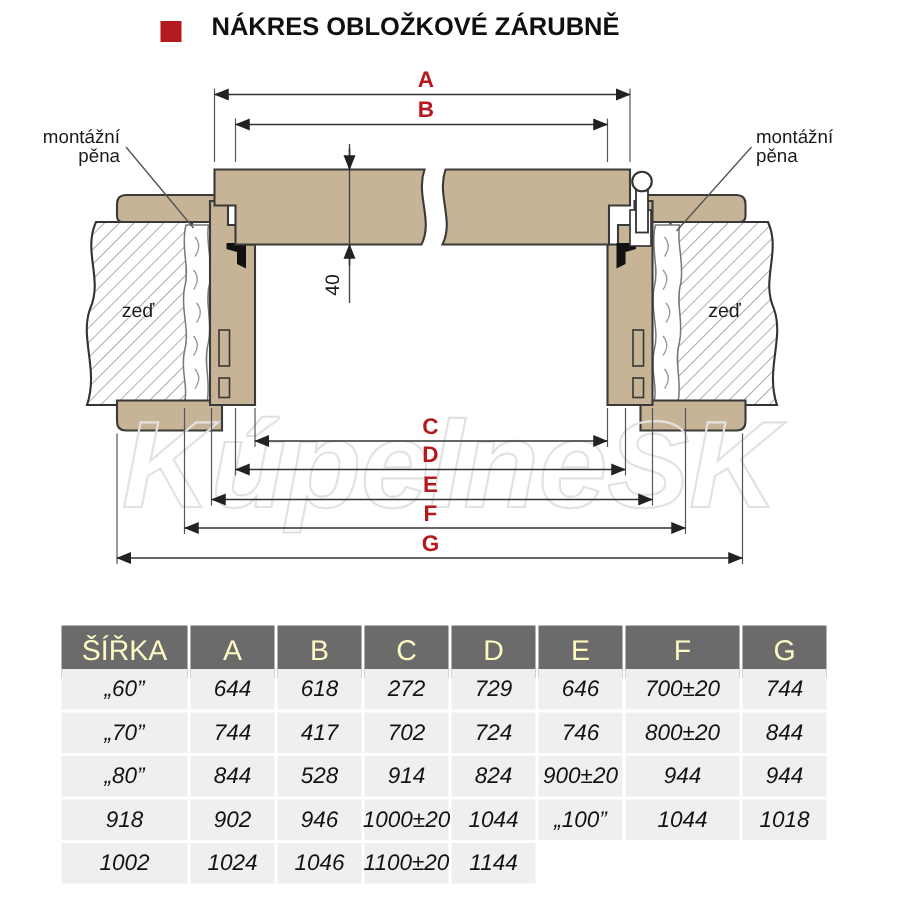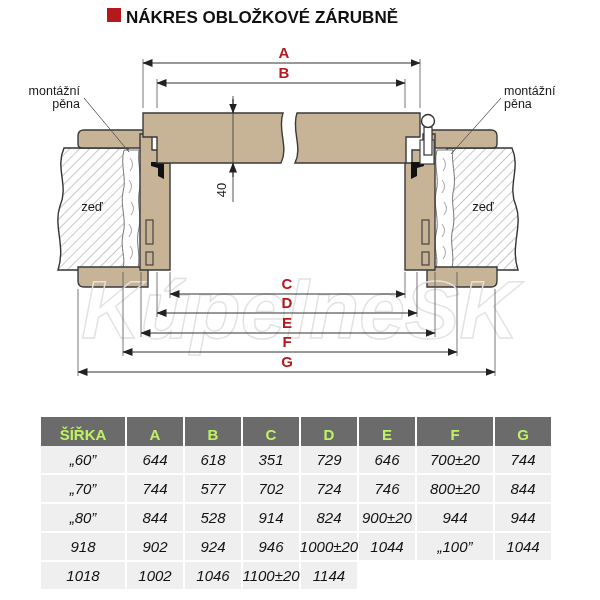--- a/index.html
+++ b/index.html
@@ -1,28 +1,28 @@
 <!DOCTYPE html>
 <html><head>
 <meta charset="utf-8">
 <style>
   html,body{margin:0;padding:0;background:#fff;}
   .stage{position:relative;width:600px;height:600px;background:#fff;overflow:hidden;
          font-family:"Liberation Sans", sans-serif;}
   
-  .title-row{position:absolute;left:75px;top:8px;display:flex;align-items:flex-start;gap:5px;padding-left:32px;}
+  .title-row{position:absolute;left:75px;top:8px;display:flex;align-items:flex-end;gap:20px;padding-left:32px;}
   .title-bullet{width:14px;height:14px;background:#b4191e;flex:0 0 auto;}
   .title-text{font-size:17px;font-weight:bold;color:#101010;letter-spacing:0px;white-space:nowrap;}
   
   .diagram{position:absolute;left:0;top:30px;width:600px;height:382px;}
   
   .size-table{position:absolute;left:41px;top:417px;width:517px;
       display:grid;grid-template-columns:84px 56px 56px 56px 56px 56px 76px 56px;
       grid-auto-rows:27px;gap:2px;background:#fff;}
-  .size-table .hcell{height:35px;background:#6b6b6b;color:#bef264;font-weight:bold;font-size:15px;
+  .size-table .hcell{height:35px;background:#6b6b6b;color:#fef9c3;font-weight:normal;font-size:19px;
       display:flex;align-items:center;justify-content:center;}
   .size-table .cell{background:#efefef;color:#121212;font-size:15px;
       display:flex;align-items:center;justify-content:center;font-style:italic;}
   svg text{font-family:"Liberation Sans", sans-serif;}
   .dimletter{fill:#b4191e;font-weight:bold;font-size:15px;}
   .walltxt{fill:#1a1a1a;font-size:13px;}
   .foamtxt{fill:#1a1a1a;font-size:12.5px;}
 </style>
 </head>
 <body>
@@ -138,53 +138,53 @@
     <div class="hcell">B</div>
     <div class="hcell">C</div>
     <div class="hcell">D</div>
     <div class="hcell">E</div>
     <div class="hcell">F</div>
     <div class="hcell">G</div>
 
     <div class="cell">„60”</div>
     <div class="cell">644</div>
     <div class="cell">618</div>
-    <div class="cell">351</div>
+    <div class="cell">272</div>
     <div class="cell">729</div>
     <div class="cell">646</div>
     <div class="cell">700±20</div>
     <div class="cell">744</div>
 
     <div class="cell">„70”</div>
     <div class="cell">744</div>
-    <div class="cell">577</div>
+    <div class="cell">417</div>
     <div class="cell">702</div>
     <div class="cell">724</div>
     <div class="cell">746</div>
     <div class="cell">800±20</div>
     <div class="cell">844</div>
 
     <div class="cell">„80”</div>
     <div class="cell">844</div>
     <div class="cell">528</div>
     <div class="cell">914</div>
     <div class="cell">824</div>
     <div class="cell">900±20</div>
     <div class="cell">944</div>
 
     <div class="cell">944</div>
     <div class="cell">918</div>
     <div class="cell">902</div>
-    <div class="cell">924</div>
     <div class="cell">946</div>
     <div class="cell">1000±20</div>
     <div class="cell">1044</div>
 
     <div class="cell">„100”</div>
     <div class="cell">1044</div>
     <div class="cell">1018</div>
     <div class="cell">1002</div>
+    <div class="cell">1024</div>
     <div class="cell">1046</div>
     <div class="cell">1100±20</div>
     <div class="cell">1144</div>
   </div>
 
 </div>
 
 </body></html>

